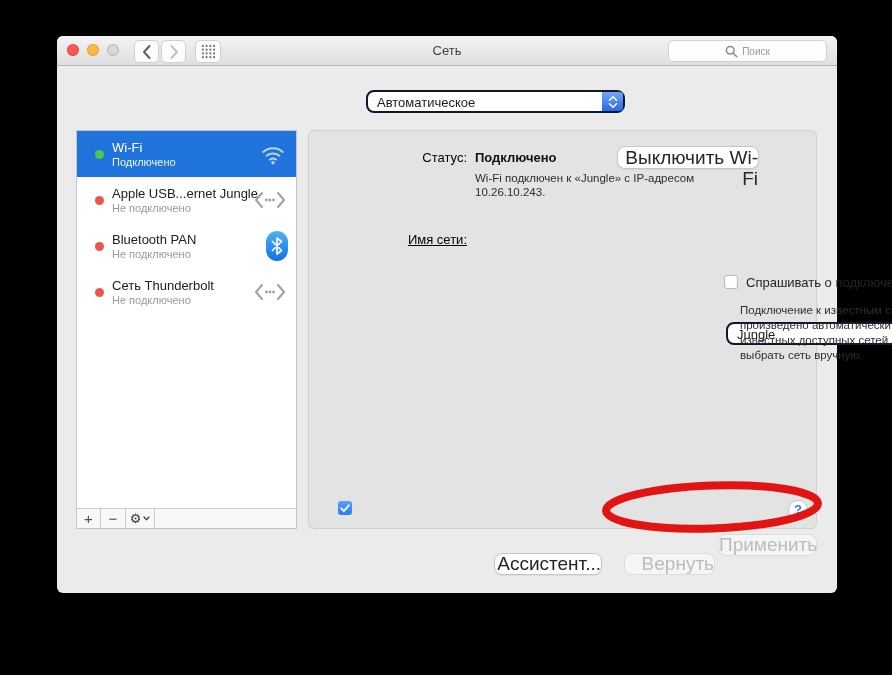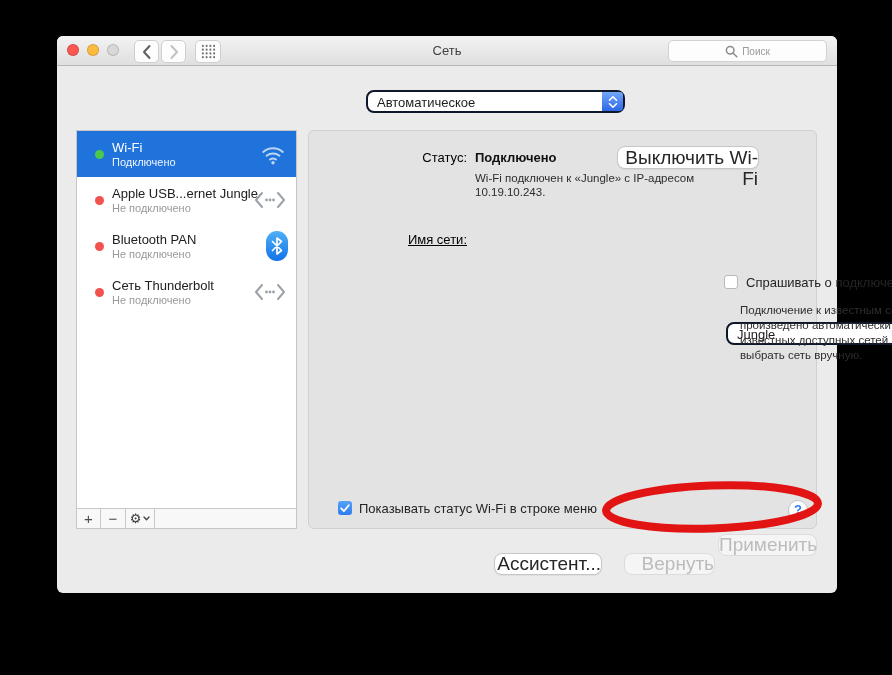--- a/index.html
+++ b/index.html
@@ -255,38 +255,37 @@
           </svg>
       </div>
       <div class="tbcell fill"></div>
     </div>
   </div>
 
   <div class="pane">
     <div class="form-label lbl-status">Статус:</div>
     <div class="status-value">Подключено</div>
     <div class="btn btn-turnoff">Выключить Wi-Fi</div>
-    <div class="status-detail">Wi-Fi подключен к «Jungle» с IP-адресом 10.19.10.243.</div>
+    <div class="status-detail">Wi-Fi подключен к «Jungle» с IP-адресом 10.26.10.243.</div>
 
     <div class="form-label lbl-network">Имя сети:</div>
     <div class="select sel-network" style="position:absolute;">
       <span class="val">Jungle</span>
 
     </div>
 
     <div class="checkbox unchecked cb-ask"></div>
     <div class="cb-label lbl-ask">Спрашивать о подключении к новым сетям</div>
     <div class="info-text">Подключение к известным сетям будет произведено автоматически. Если нет известных доступных сетей, Вам придется выбрать сеть вручную.</div>
 
     <div class="checkbox checked cb-show">
       <svg width="12" height="12" viewBox="0 0 12 12">
           <polyline points="2.2,6.4 4.9,9.2 9.8,3.2" fill="none" stroke="#fff" stroke-width="1.8" stroke-linecap="round" stroke-linejoin="round"></polyline>
         </svg>
     </div>
-    <div class="cb-label lbl-show">Показывать статус Wi-Fi в строке меню</div>
     <div class="help-btn">?</div>
   </div>
 
   <div class="btn btn-assist">Ассистент...</div>
   <div class="btn btn-revert disabled">Вернуть</div>
   <div class="btn btn-apply disabled">Применить</div>
 </div>
 
 <svg class="annotation-svg" viewBox="0 0 892 675">
   <ellipse cx="712" cy="507" rx="106" ry="21.5" fill="none" stroke="#e11313" stroke-width="8" transform="rotate(-2 712 507)"></ellipse>

